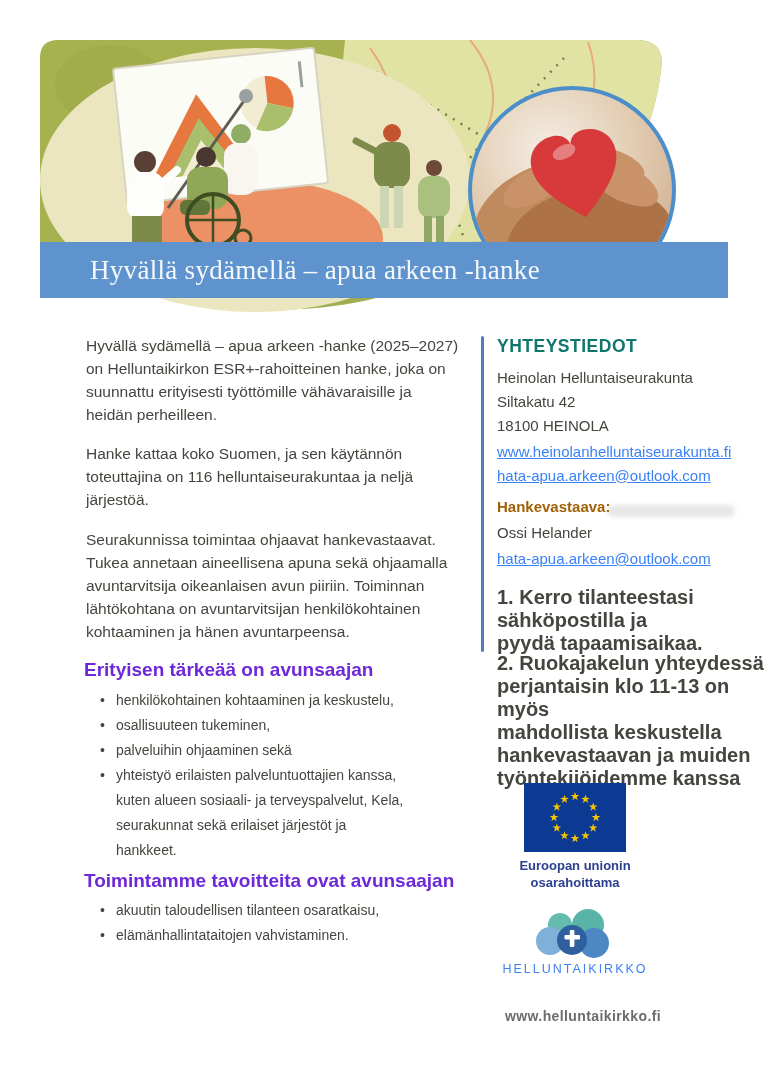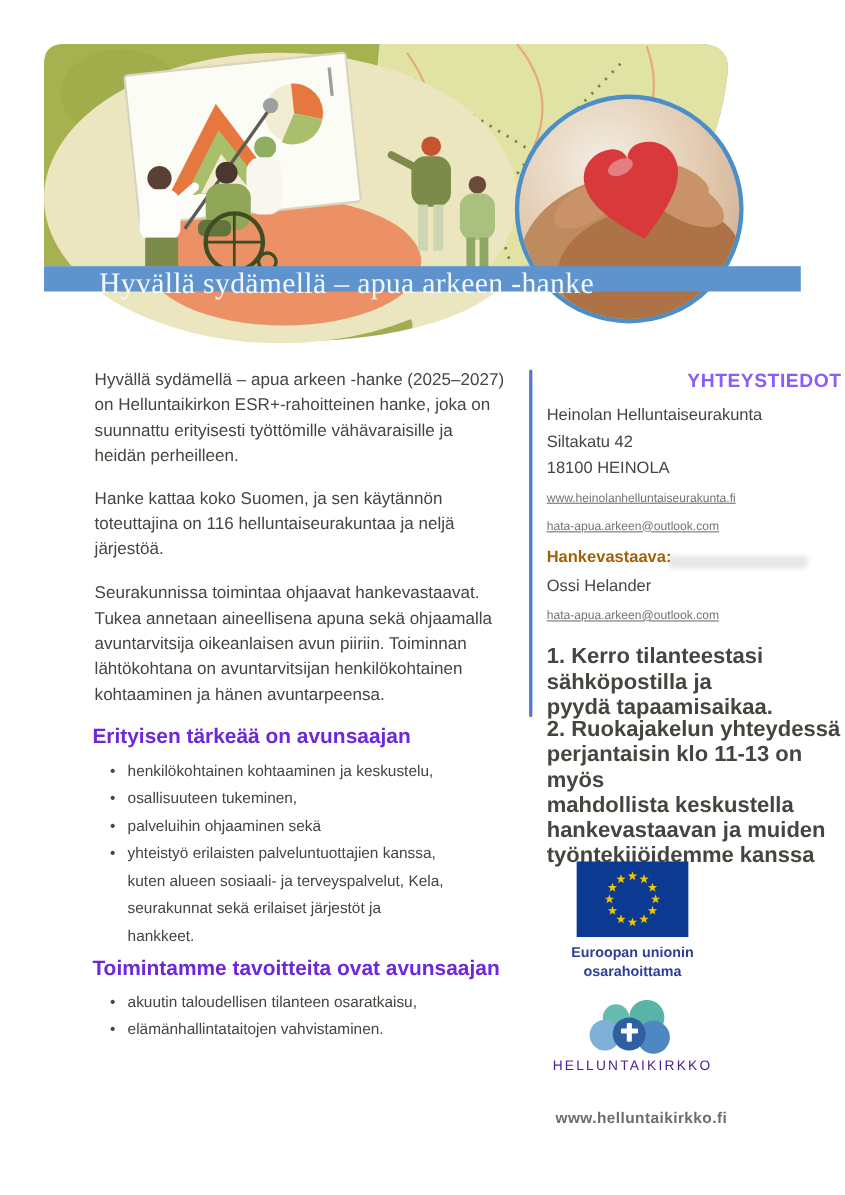--- a/index.html
+++ b/index.html
@@ -18,22 +18,22 @@
   }
   .bulge-accent{position:absolute;border-radius:50%;}
   #bulge-orange{left:70px;top:104px;width:136px;height:62px;background:#eb9165;}
   #bulge-green{left:196px;top:110px;width:104px;height:52px;background:#9fae53;}
   #photo-circle{
     left:468px;top:86px;width:208px;height:208px;border-radius:50%;
     border:4px solid #4c8ec9;box-sizing:border-box;overflow:hidden;z-index:2;
     background:radial-gradient(circle at 38% 30%, #f4eee4 0%, #e3cdb3 45%, #c5a183 100%);
   }
   #title-banner{
-    left:40px;top:242px;width:688px;height:23px;background:#5e93ce;z-index:3;
-    display:flex;
+    left:40px;top:242px;width:688px;height:56px;background:#5e93ce;z-index:3;
+    display:flex;align-items:center;
   }
   #banner-title{
     font-family:"Liberation Serif",serif;font-size:27px;color:#f4f8fb;
     padding-left:50px;letter-spacing:.3px;white-space:nowrap;
   }
 
   
   .body-par{left:86px;width:390px;font-size:15.5px;line-height:23px;white-space:pre-line;}
   #par-1{top:334px;}
   #par-2{top:442px;}
@@ -48,39 +48,39 @@
     position:relative;padding-left:18px;font-size:14px;line-height:25px;
     white-space:pre-line;
   }
   .bullet-list li::before{
     content:"•";position:absolute;left:2px;top:0;color:#45453f;
   }
 
   
   #contact-rule{left:481px;top:336px;width:3px;height:316px;background:#4d7ec3;border-radius:2px;z-index:1;}
   .rcol{left:497px;width:268px;}
-  #contact-heading{top:336px;font-size:17.5px;font-weight:bold;color:#8b5cf6;letter-spacing:.5px;text-align:right;}
+  #contact-heading{top:336px;font-size:17.5px;font-weight:bold;color:#0f766e;letter-spacing:.5px;}
   #contact-address{top:366px;font-size:15px;line-height:24px;white-space:pre-line;}
-  .doc-link{color:#737373;text-decoration:underline;font-size:11px;}
+  .doc-link{color:#3b82f6;text-decoration:underline;font-size:15px;}
   #contact-links{top:440px;line-height:23.5px;}
   #role-label{top:498px;font-size:15px;font-weight:bold;color:#a16207;}
   #redacted-smudge{left:607px;top:505px;width:128px;height:12px;background:rgba(170,170,170,.28);filter:blur(2px);border-radius:6px;}
   #person-name{top:524px;font-size:15px;}
   #person-email{top:547px;line-height:23px;}
   .step-par{font-size:20px;line-height:23px;white-space:pre-line;font-weight:bold;}
   #step-1{top:586px;}
   #step-2{top:652px;}
 
   
   #eu-flag{left:524px;top:783px;width:102px;height:69px;}
   #eu-caption{left:495px;top:857px;width:160px;text-align:center;
     font-size:13px;font-weight:bold;color:#2b3f90;line-height:17px;white-space:pre-line;}
   #church-logo{left:533px;top:908px;width:84px;height:52px;}
   #church-name{left:495px;top:962px;width:160px;text-align:center;
-    font-size:12.5px;letter-spacing:2px;color:#4c1d95;}
+    font-size:12.5px;letter-spacing:2px;color:#3b82f6;}
   #church-site{left:505px;top:1008px;font-size:14px;font-weight:bold;color:#6c6c6a;letter-spacing:.4px;}
 </style>
 </head>
 <body>
 
 <div class="abs" id="header-bulge">
   <div class="bulge-accent" id="bulge-orange"></div>
   <div class="bulge-accent" id="bulge-green"></div>
 </div>
 

